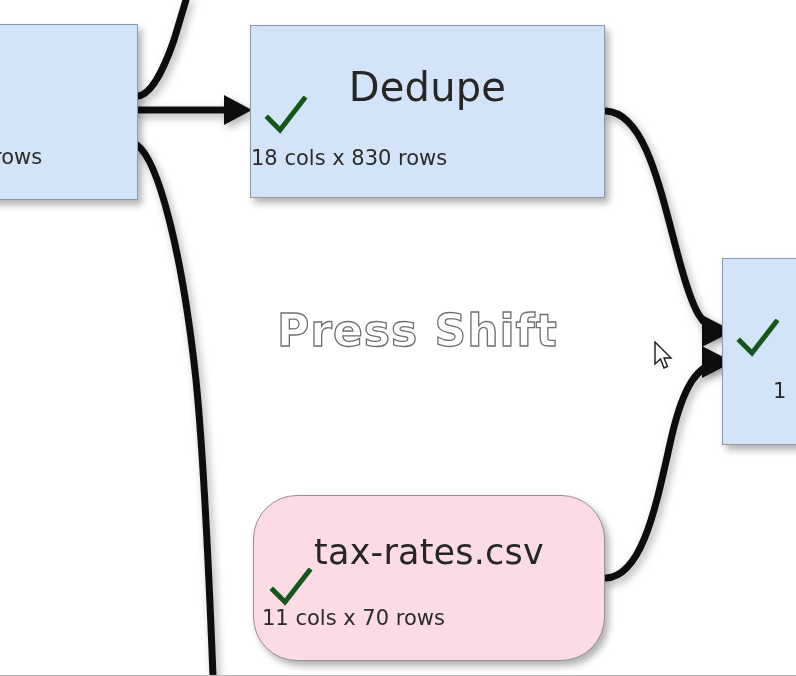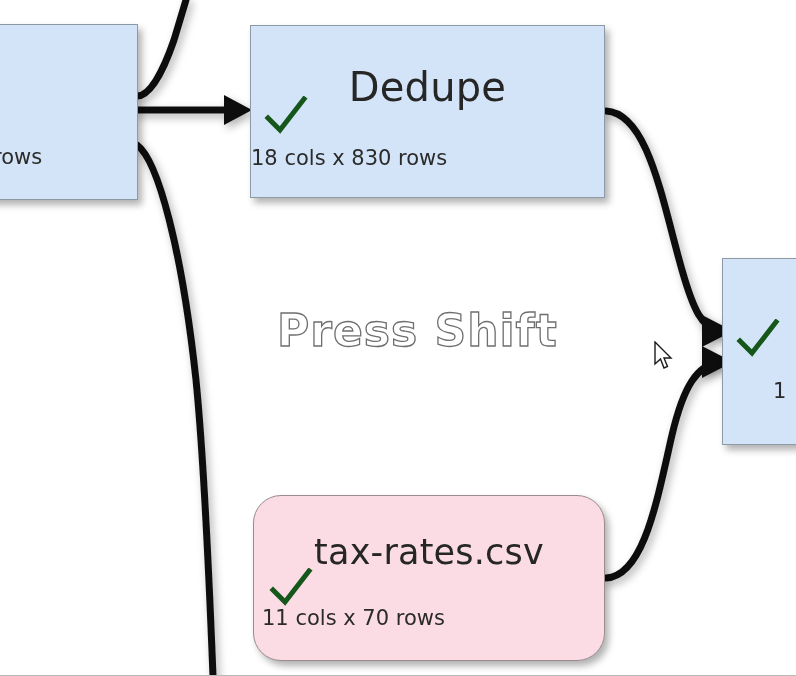--- a/index.html
+++ b/index.html
@@ -112,21 +112,20 @@
     right: auto;
     text-align: left;
   }
 
   
   #node-csv {
     left: 253px;
     top: 495px;
     width: 352px;
     height: 166px;
-    border-radius: 28px;
   }
   #node-csv .node-title { top: 36px; font-size: 35px; }
   #node-csv .node-sub   { top: 110px; padding-left: 8px; }
   #node-csv .check      { left: 14px; top: 72px; }
 
   
   #hint {
     position: absolute;
     left: 265px;
     top: 305px;

